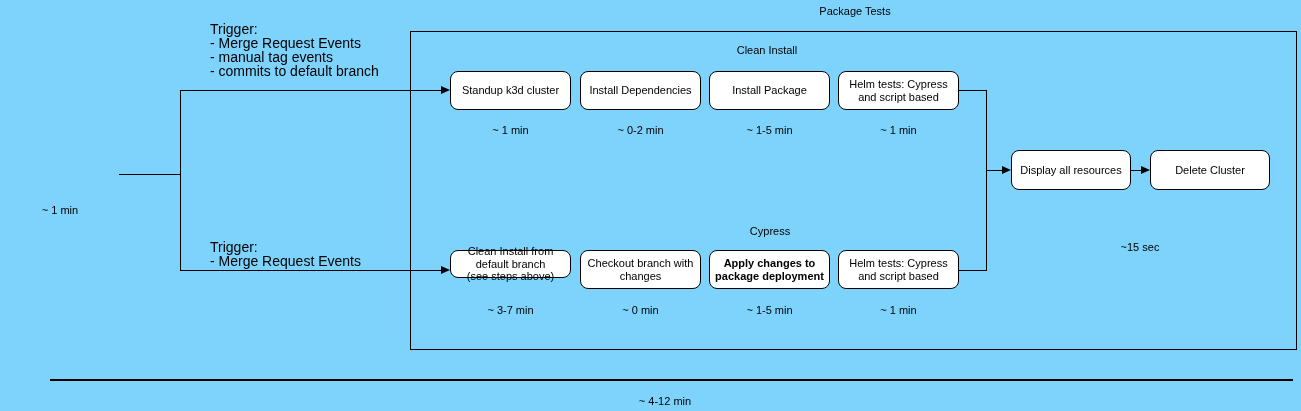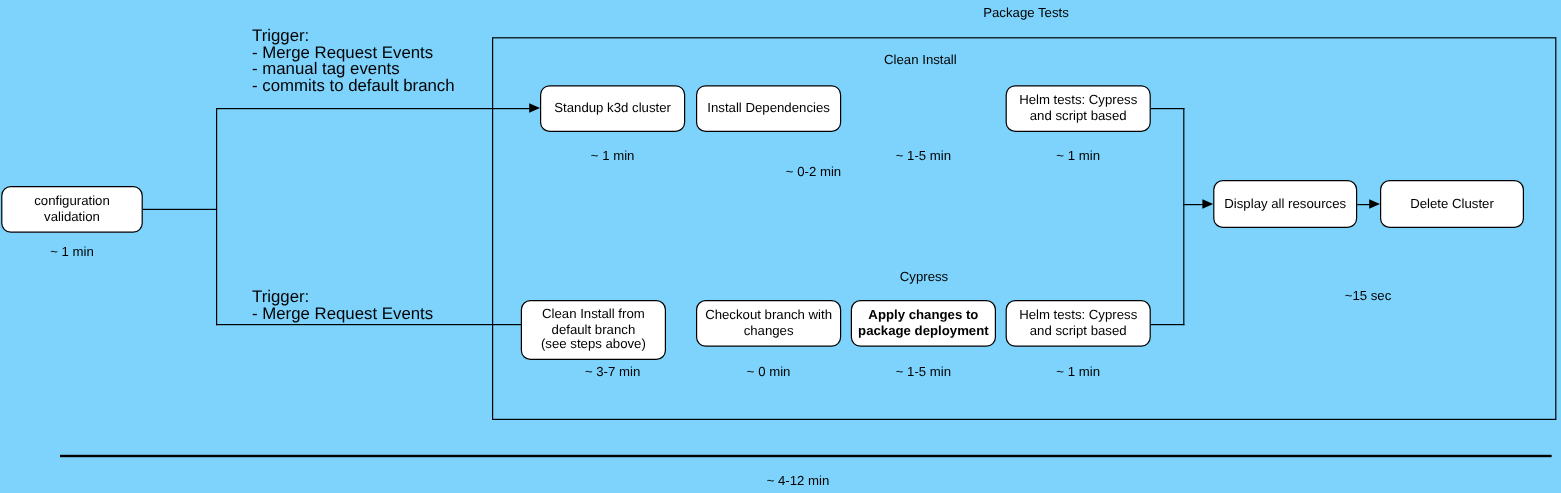--- a/index.html
+++ b/index.html
@@ -57,22 +57,20 @@
 </style>
 </head>
 <body>
 
 <div class="canvas">
 
   <div class="label" style="left:755px;top:4px;width:200px;">Package Tests</div>
 
   <div class="container-box" style="left:410px;top:31px;width:887px;height:319px;"></div>
 
-  <div class="box" style="left:1px;top:155px;width:118px;height:39px;">configuration
-validation</div>
   <div class="time" style="left:0px;top:203px;width:120px;">~ 1 min</div>
 
   <div class="trigger" style="left:210px;top:22px;">
     <div>Trigger:</div>
     <div>- Merge Request Events</div>
     <div>- manual tag events</div>
     <div>- commits to default branch</div>
   </div>
 
   <div class="trigger" style="left:210px;top:240px;">
@@ -86,31 +84,32 @@
   <div class="arrowhead" style="left:441px;top:85.5px;"></div>
   <div class="hline" style="left:180px;top:269.5px;width:263px;"></div>
   <div class="arrowhead" style="left:441px;top:265.5px;"></div>
 
   <div class="label" style="left:667px;top:43px;width:200px;">Clean Install</div>
 
   <div class="box" style="left:450px;top:71px;width:121px;height:39px;">Standup k3d cluster</div>
   <div class="time" style="left:450px;top:123px;width:121px;">~ 1 min</div>
 
   <div class="box" style="left:580px;top:71px;width:121px;height:39px;">Install Dependencies</div>
-  <div class="time" style="left:580px;top:137px;width:121px;text-align:right;">~ 0-2 min</div>
+  <div class="time" style="left:580px;top:123px;width:121px;">~ 0-2 min</div>
 
+  <div class="box" style="left:709px;top:71px;width:121px;height:39px;">Install Package</div>
   <div class="time" style="left:709px;top:123px;width:121px;">~ 1-5 min</div>
 
   <div class="box" style="left:838px;top:71px;width:121px;height:39px;">Helm tests: Cypress
 and script based</div>
   <div class="time" style="left:838px;top:123px;width:121px;">~ 1 min</div>
 
   <div class="label" style="left:670px;top:224px;width:200px;">Cypress</div>
 
-  <div class="box" style="left:434px;top:250px;width:121px;height:50px;">Clean Install from
+  <div class="box" style="left:450px;top:250px;width:121px;height:28px;">Clean Install from
 default branch
 (see steps above)</div>
   <div class="time" style="left:450px;top:303px;width:121px;">~ 3-7 min</div>
 
   <div class="box" style="left:580px;top:250px;width:121px;height:39px;">Checkout branch with
 changes</div>
   <div class="time" style="left:580px;top:303px;width:121px;">~ 0 min</div>
 
   <div class="box" style="left:709px;top:250px;width:121px;height:39px;font-weight:bold;">Apply changes to
 package deployment</div>

